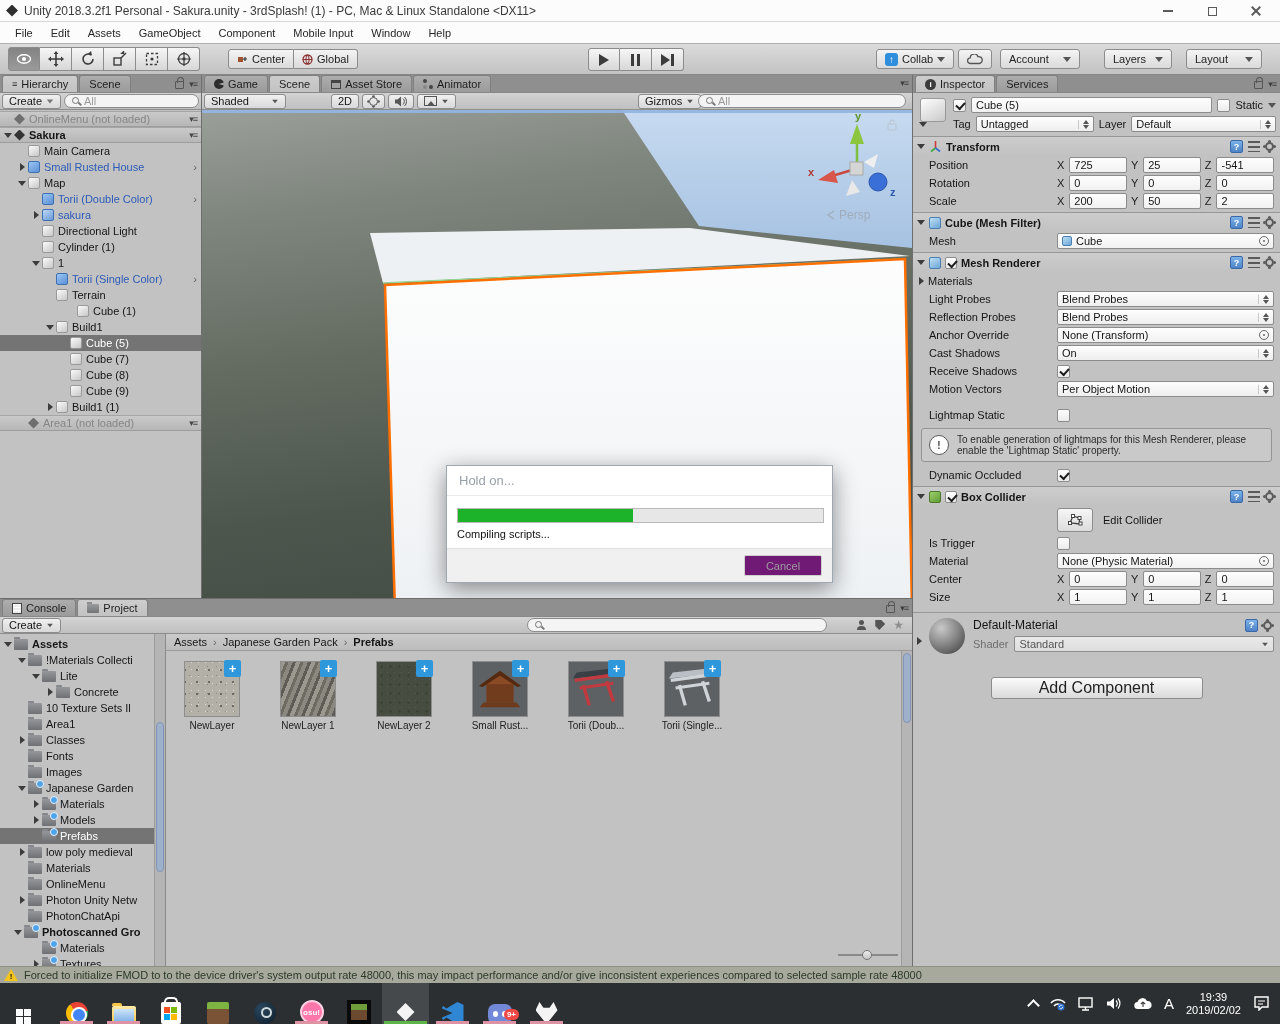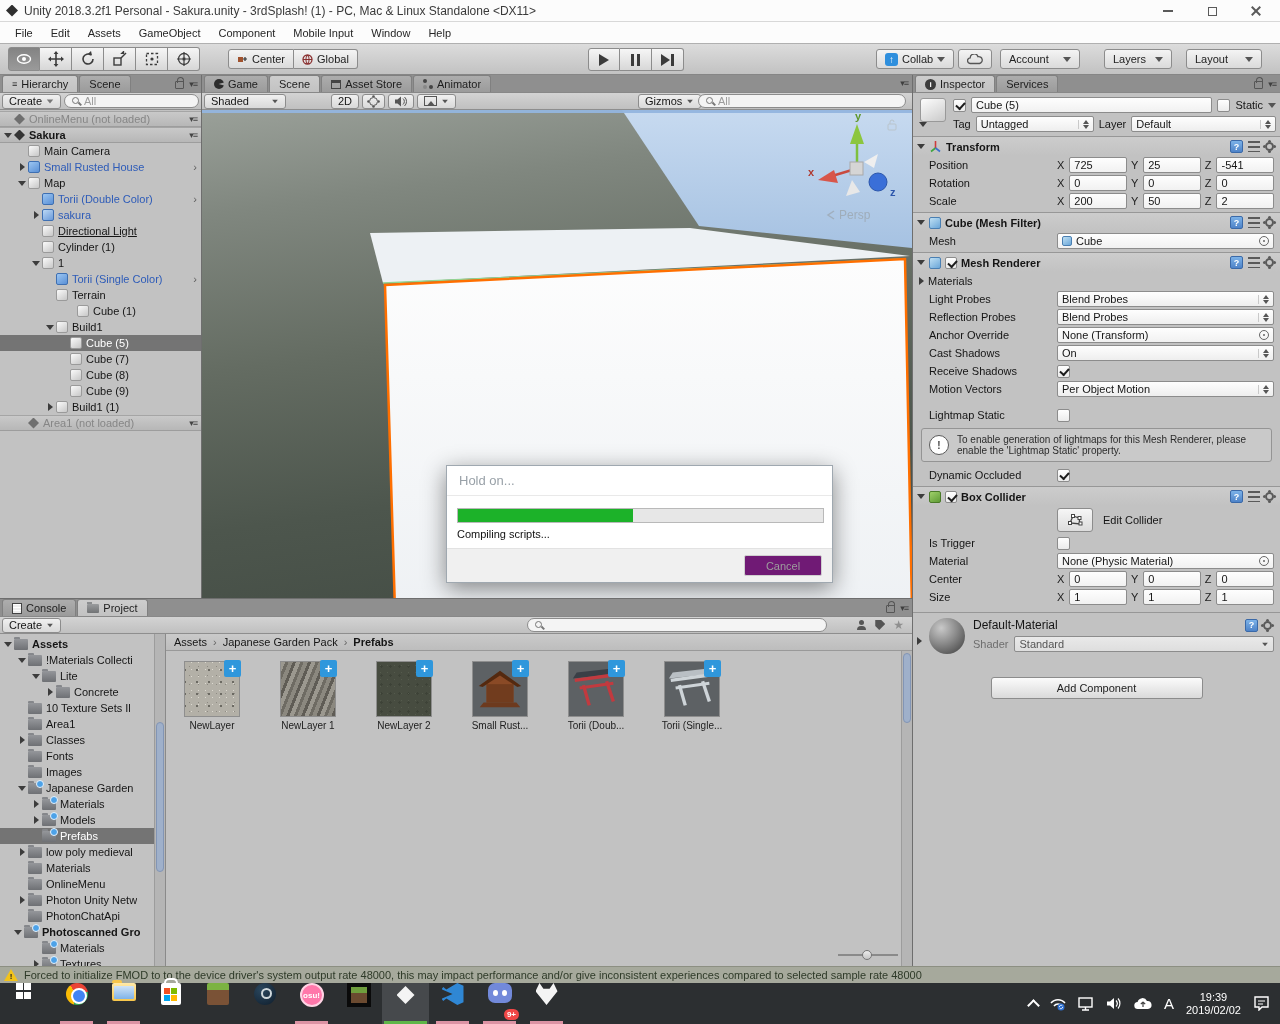--- a/index.html
+++ b/index.html
@@ -115,21 +115,21 @@
 .book{width:13px;height:13px;background:linear-gradient(#7cb2e8,#4e83c8);border:1px solid #3a69a8;border-radius:2px;color:#fff;font-size:9px;font-weight:bold;display:flex;align-items:center;justify-content:center}
 .preset{width:12px;height:11px;background:repeating-linear-gradient(#5a5a5a 0 2px,transparent 2px 5px)}
 .gear{width:9px;height:9px;border:2px solid #5a5a5a;border-radius:50%;box-shadow:0 -5px 0 -3px #5a5a5a,0 5px 0 -3px #5a5a5a,-5px 0 0 -3px #5a5a5a,5px 0 0 -3px #5a5a5a;margin-right:2px}
 .mesh-ic{width:12px;height:12px;border-radius:2px;background:linear-gradient(145deg,#bfe0f4,#6aa6d8);border:1px solid #4a7fb2;flex:none}
 .boxcol-ic{width:12px;height:12px;border-radius:2px;background:linear-gradient(145deg,#9fd06a,#5f9b35);border:1px solid #4a7a28;flex:none}
 .helpbox{margin:4px 8px;background:#c9c9c9;border:1px solid #949494;border-radius:3px;padding:5px 7px;display:flex;gap:8px;align-items:center;font-size:10px;color:#2c2c2c}
 .warn-bubble{width:20px;height:20px;flex:none;border:1.5px solid #5a5a5a;border-radius:50%;background:#fff;display:flex;align-items:center;justify-content:center;font-weight:bold;color:#444}
 .editcol-btn{width:36px;height:24px;background:linear-gradient(#f6f6f6,#dcdcdc);border:1px solid #8c8c8c;border-radius:3px;display:flex;align-items:center;justify-content:center}
 .mat-foot{border-top:1px solid #979797;margin-top:6px;padding:5px 6px 7px 6px;display:flex;gap:8px;position:relative}
 .mat-sphere{width:36px;height:36px;border-radius:50%;background:radial-gradient(circle at 34% 28%,#c9c9c9,#8a8a8a 45%,#565656 80%,#3f3f3f);flex:none}
-.addc{display:block;margin:16px auto 0;width:212px;height:22px;background:linear-gradient(#fbfbfb,#dadada);border:1px solid #8c8c8c;border-radius:3px;font-size:11px;color:#222;font-family:inherit}
+.addc{display:block;margin:16px auto 0;width:212px;height:22px;background:linear-gradient(#fbfbfb,#dadada);border:1px solid #8c8c8c;border-radius:3px;font-size:16px;color:#222;font-family:inherit}
 
 
 .crumb{height:17px;background:linear-gradient(#cacaca,#bdbdbd);border-bottom:1px solid #999;display:flex;align-items:center;gap:6px;padding:0 8px}
 .crumb .sep{color:#666}
 .crumb b:last-child{font-weight:bold}
 .files{display:flex;gap:20px;padding:10px 8px;flex-wrap:wrap}
 .fcell{width:76px;text-align:center}
 .thumb{position:relative;width:56px;height:56px;margin:0 auto;border:1px solid #8e8e8e;background:#5d6164}
 .badge{position:absolute;right:-2px;top:-2px;width:17px;height:17px;background:#2f97dc;border-radius:2px;color:#fff;font-weight:bold;font-size:13px;line-height:17px;text-align:center}
 .flab{margin-top:3px;font-size:10px;color:#1d1d1d;white-space:nowrap;overflow:hidden}
@@ -139,21 +139,21 @@
 .scrollbar-v{position:absolute;width:11px;background:#b5b5b5;border-left:1px solid #9c9c9c}
 .thumb-v{position:absolute;left:1px;width:8px;border-radius:4px;background:#9fb0ca;border:1px solid #8295b5}
 .zoom-slider{position:absolute;right:14px;bottom:5px;width:60px;height:12px}
 .zoom-slider .track{position:absolute;left:0;top:5px;width:100%;height:2px;background:#8a8a8a}
 .zoom-slider .knob{position:absolute;left:24px;top:1px;width:10px;height:10px;border-radius:50%;background:linear-gradient(#ececec,#c6c6c6);border:1px solid #777}
 
 
 .statusbar{position:absolute;left:0;top:966px;width:100%;height:17px;background:#a6a99c;border-top:1px solid #8c8f82;display:flex;align-items:center;gap:6px;padding:0 4px;color:#2e3a28;overflow:hidden;white-space:nowrap}
 .warn-tri{width:14px;height:12px;flex:none;background:#f2c31a;clip-path:polygon(50% 0,100% 100%,0 100%);display:flex;align-items:flex-end;justify-content:center;color:#222;font-size:8px;font-weight:bold}
 .taskbar{position:absolute;left:0;top:983px;width:100%;height:41px;background:#2c2f31;display:flex;align-items:center;color:#fff}
-.tb-tile{width:47px;height:41px;position:relative;display:flex;align-items:flex-start;justify-content:center;flex:none}
+.tb-tile{width:47px;height:41px;position:relative;display:flex;align-items:flex-end;justify-content:center;flex:none}
 .tb-tile.active{background:#46494c}
 .runline{position:absolute;left:7px;right:7px;bottom:0;height:3px;background:#dd93a4}
 .runline.green{left:2px;right:2px;background:#5fb648}
 .win-logo{display:grid;grid-template-columns:7px 7px;grid-template-rows:7px 7px;gap:1.5px}
 .win-logo i{background:#fff}
 .chrome-ic{width:22px;height:22px;border-radius:50%;background:conic-gradient(from -40deg,#ea4335 0 33%,#34a853 33% 66%,#fbbc05 66% 100%);position:relative}
 .chrome-ic::after{content:"";position:absolute;left:5px;top:5px;width:12px;height:12px;border-radius:50%;background:#4285f4;border:2px solid #fff}
 .expl-ic{width:24px;height:18px;background:linear-gradient(#ffe9a8,#f7c64a);border-radius:2px;position:relative}
 .expl-ic::before{content:"";position:absolute;left:0;top:-3px;width:10px;height:3px;background:#f7c64a;border-radius:2px 2px 0 0}
 .expl-ic::after{content:"";position:absolute;left:2px;top:3px;right:2px;bottom:2px;background:linear-gradient(#cfe3f7,#7fb3e8);border-radius:1px}
@@ -396,21 +396,21 @@
           <span class="hlab lab-prefab">Torii (Double Color)</span>
           <span class="chev">›</span>
         </div>
         <div class="hrow" style="padding-left: 30px;">
           <span class="arrbox">
             <span class="arr-right"></span>
           </span>
           <span class="ic-model"></span>
           <span class="hlab lab-prefab">sakura</span>
         </div>
-        <div class="hrow" style="padding-left: 30px; text-decoration: underline;">
+        <div class="hrow" style="padding-left: 30px;">
           <span class="arrbox"></span>
           <span class="ic-cube"></span>
           <span class="hlab">Directional Light</span>
         </div>
         <div class="hrow" style="padding-left: 30px;">
           <span class="arrbox"></span>
           <span class="ic-cube"></span>
           <span class="hlab">Cylinder (1)</span>
         </div>
         <div class="hrow" style="padding-left: 30px;">

